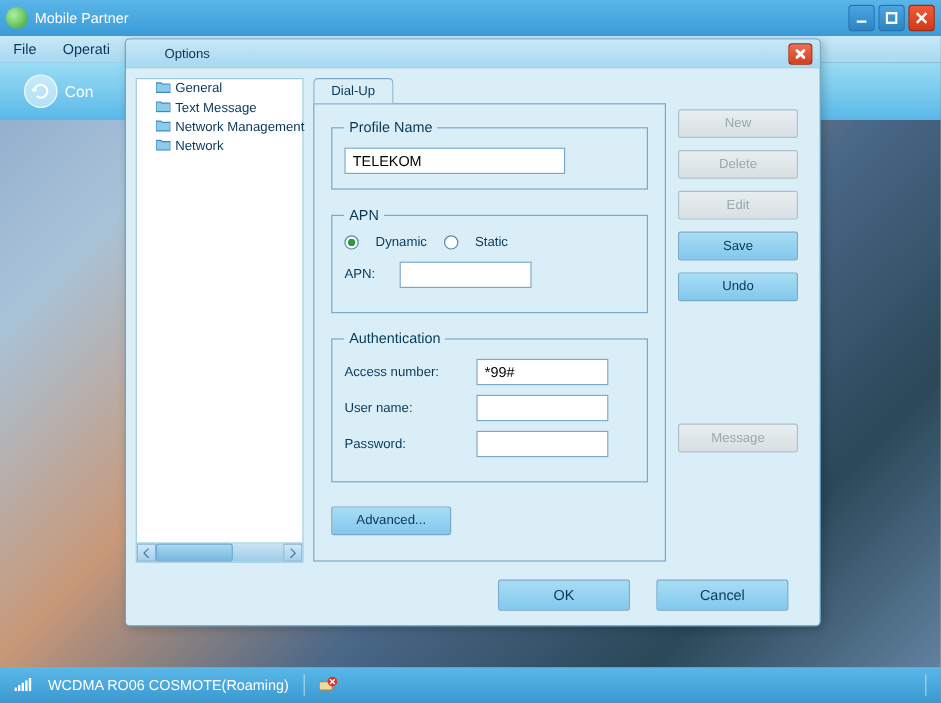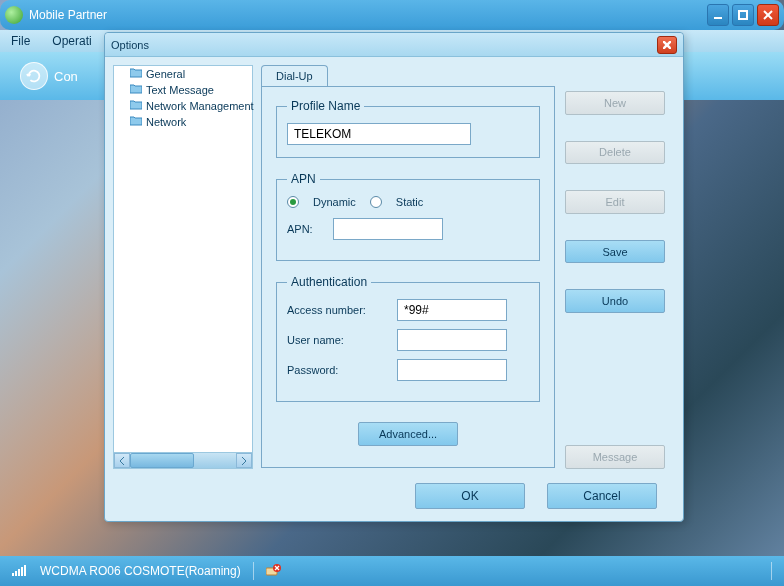--- a/index.html
+++ b/index.html
@@ -1,18 +1,18 @@
 <!DOCTYPE html>
 <html><head>
 <meta charset="utf-8">
 <style>
   * { box-sizing: border-box; margin: 0; padding: 0; }
   body { width: 784px; height: 586px; font-family: Tahoma, Arial, sans-serif; font-size: 11px; background: linear-gradient(135deg, #8aa5c8 0%, #a8c3d8 20%, #c89878 40%, #4a6888 60%, #2a4858 80%, #6888a8 100%); overflow: hidden; position: relative; }
   .main-window { position: absolute; top: 0; left: 0; width: 784px; height: 586px; }
-  .titlebar { height: 30px; background: linear-gradient(#5ab5e8, #3a9cd8); display: flex; align-items: center; padding: 0 5px; color: white; font-size: 12px; border-radius: 10px; }
+  .titlebar { height: 30px; background: linear-gradient(#5ab5e8, #3a9cd8); display: flex; align-items: center; padding: 0 5px; color: white; font-size: 12px; }
   .titlebar .icon { width: 18px; height: 18px; background: radial-gradient(circle at 35% 35%, #aef0a0, #3aa030); border-radius: 50%; margin-right: 6px; }
   .titlebar .title { flex: 1; }
   .titlebar .winbtns { display: flex; gap: 3px; }
   .titlebar .winbtn { width: 22px; height: 22px; background: linear-gradient(#4aa5e0, #2a85c0); border: 1px solid #2a75b0; border-radius: 3px; display: flex; align-items: center; justify-content: center; }
   .titlebar .winbtn.close { background: linear-gradient(#f05a3a, #d03a1a); border-color: #a02a10; }
   .titlebar .winbtn svg { width: 10px; height: 10px; stroke: white; stroke-width: 2; fill: none; }
   .menubar { height: 22px; background: linear-gradient(#c8e8f8, #a8d8f0); display: flex; align-items: center; padding: 0 5px; font-size: 12px; color: #083858; gap: 10px; }
   .menubar span { padding: 2px 6px; }
   .content-area { position: absolute; top: 52px; left: 0; right: 0; bottom: 30px; }
   .toolbar-strip { height: 48px; background: linear-gradient(#9adcf5, #5ab8e8); display: flex; align-items: center; padding: 0 20px; gap: 8px; }
@@ -20,21 +20,21 @@
   .toolbar-btn .circ { width: 28px; height: 28px; background: rgba(255,255,255,0.5); border: 1px solid rgba(255,255,255,0.8); border-radius: 50%; display: flex; align-items: center; justify-content: center; }
   .toolbar-btn .circ svg { width: 18px; height: 18px; stroke: white; fill: none; stroke-width: 2; }
   .statusbar { position: absolute; bottom: 0; left: 0; right: 0; height: 30px; background: linear-gradient(#5ab8e8, #3a98d0); display: flex; align-items: center; padding: 0 12px; color: white; font-size: 12px; gap: 12px; }
   .statusbar .bars svg { width: 16px; height: 12px; }
   .statusbar .sep { width: 1px; height: 18px; background: rgba(255,255,255,0.5); }
   .statusbar .xicon { width: 16px; height: 14px; }
 
   
   .dialog { position: absolute; top: 32px; left: 104px; width: 580px; height: 490px; background: #daeef8; border: 1px solid #6aa5c8; border-radius: 4px; box-shadow: 2px 2px 8px rgba(0,0,0,0.2); }
   .dialog-title { height: 24px; background: linear-gradient(#c8e8f8, #a8d8f0); border-bottom: 1px solid #8ac0dc; border-radius: 4px 4px 0 0; display: flex; align-items: center; padding: 0 6px; font-size: 11px; color: #083858; }
-  .dialog-title .t { flex: 1; }
+  .dialog-title .t { flex: 1; margin-left: 26px; }
   .dialog-title .close { width: 20px; height: 18px; background: linear-gradient(#f07050, #d04020); border: 1px solid #a02a10; border-radius: 3px; display: flex; align-items: center; justify-content: center; }
   .dialog-title .close svg { width: 8px; height: 8px; stroke: white; stroke-width: 2.5; }
   .dialog-body { display: flex; padding: 8px; gap: 8px; height: 420px; }
   .tree { width: 140px; height: 100%; background: white; border: 1px solid #9cc8e0; position: relative; }
   .tree-item { display: flex; align-items: center; gap: 4px; padding: 1px 16px; font-size: 11px; color: #083858; height: 16px; white-space: nowrap; }
   .tree-item .ficon svg { width: 12px; height: 10px; }
   .tree-scroll { position: absolute; bottom: 0; left: 0; right: 0; height: 16px; background: linear-gradient(#d8ecf8, #b8dcf0); border-top: 1px solid #9cc8e0; display: flex; }
   .tree-scroll .sb-btn { width: 16px; height: 100%; background: linear-gradient(#d0e8f8, #a8d0ec); border: 1px solid #8ab8d8; display: flex; align-items: center; justify-content: center; }
   .tree-scroll .sb-track { flex: 1; background: linear-gradient(#c8e4f4, #9ccce8); position: relative; }
   .tree-scroll .sb-track .thumb { position: absolute; left: 0; top: 0; bottom: 0; width: 60%; background: linear-gradient(#a8d8f0, #78b8e0); border: 1px solid #6aa8d0; border-radius: 2px; }
@@ -50,23 +50,23 @@
   .text-input.full { width: 184px; }
   .text-input.med { width: 110px; }
   .radio-row { display: flex; gap: 14px; align-items: center; font-size: 11px; color: #083858; margin-bottom: 10px; }
   .radio { width: 12px; height: 12px; border: 1px solid #5a8aa8; border-radius: 50%; background: white; display: inline-flex; align-items: center; justify-content: center; }
   .radio.on::after { content: ''; width: 6px; height: 6px; background: #2a9a40; border-radius: 50%; }
   .form-row { display: flex; align-items: center; gap: 10px; margin-bottom: 8px; font-size: 11px; color: #083858; }
   .form-row label { width: 100px; }
   .btn { width: 100px; height: 24px; display: flex; align-items: center; justify-content: center; font-size: 11px; color: #083858; border: 1px solid #7aa8c8; background: linear-gradient(#e2f2fa, #c8e4f4); border-radius: 2px; }
   .btn.active { background: linear-gradient(#a8ddf5, #82c8ec); }
   .btn.dis { color: #9aa8b0; background: linear-gradient(#e8eef0, #d8e0e4); border-color: #b0c0c8; }
-  .side-btns { width: 110px; display: flex; flex-direction: column; gap: 26px; padding-top: 26px; }
+  .side-btns { width: 110px; display: flex; flex-direction: column; gap: 10px; padding-top: 26px; }
   .side-btns .gap { height: 82px; }
-  .adv-row { display: flex; justify-content: center; margin-top: 20px; }
+  .adv-row { display: flex; justify-content: flex-start; margin-top: 20px; }
   .dialog-footer { display: flex; justify-content: flex-end; gap: 22px; padding: 6px 26px; }
   .dialog-footer .btn { width: 110px; height: 26px; font-size: 12px; }
 </style>
 </head>
 <body>
 
 <div class="main-window">
   <div class="titlebar">
     <div class="icon"></div>
     <div class="title">Mobile Partner</div>

